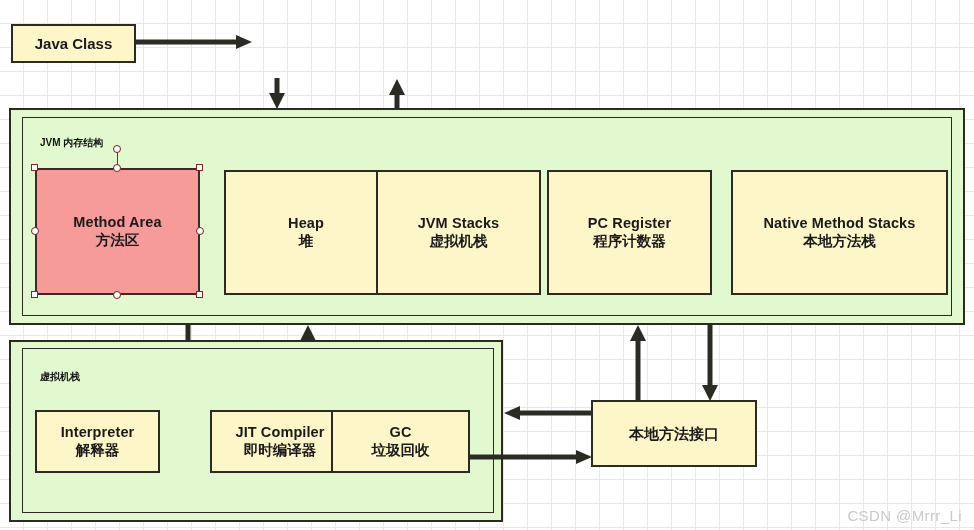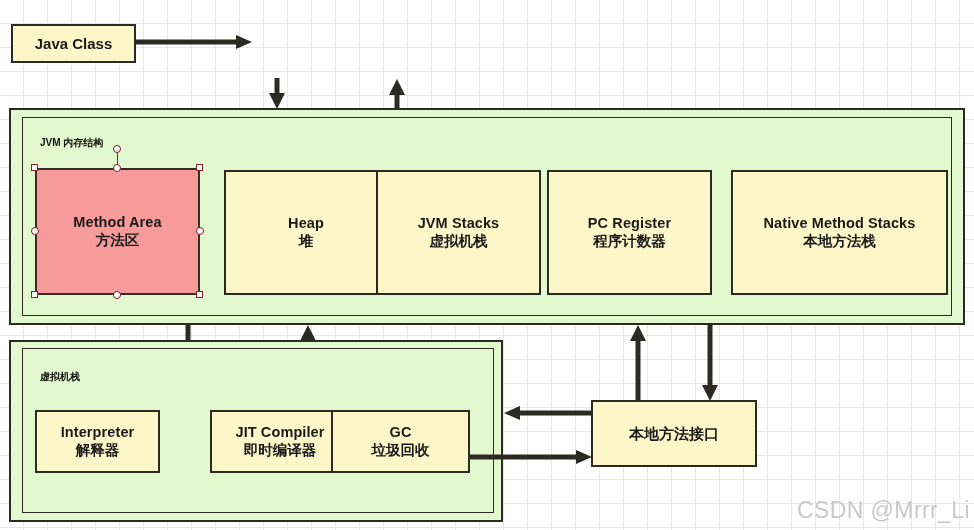--- a/index.html
+++ b/index.html
@@ -99,23 +99,23 @@
   }
   .sel-stem {
     position: absolute;
     background: #8b2323;
     width: 1px;
   }
 
   
   .watermark {
     position: absolute;
-    right: 4px;
+    right: 12px;
     bottom: 6px;
-    font-size: 23px;
+    font-size: 15px;
     color: #c9c9c9;
     letter-spacing: .4px;
     white-space: nowrap;
   }
 </style>
 </head>
 <body>
 
 <div id="canvas">
 

